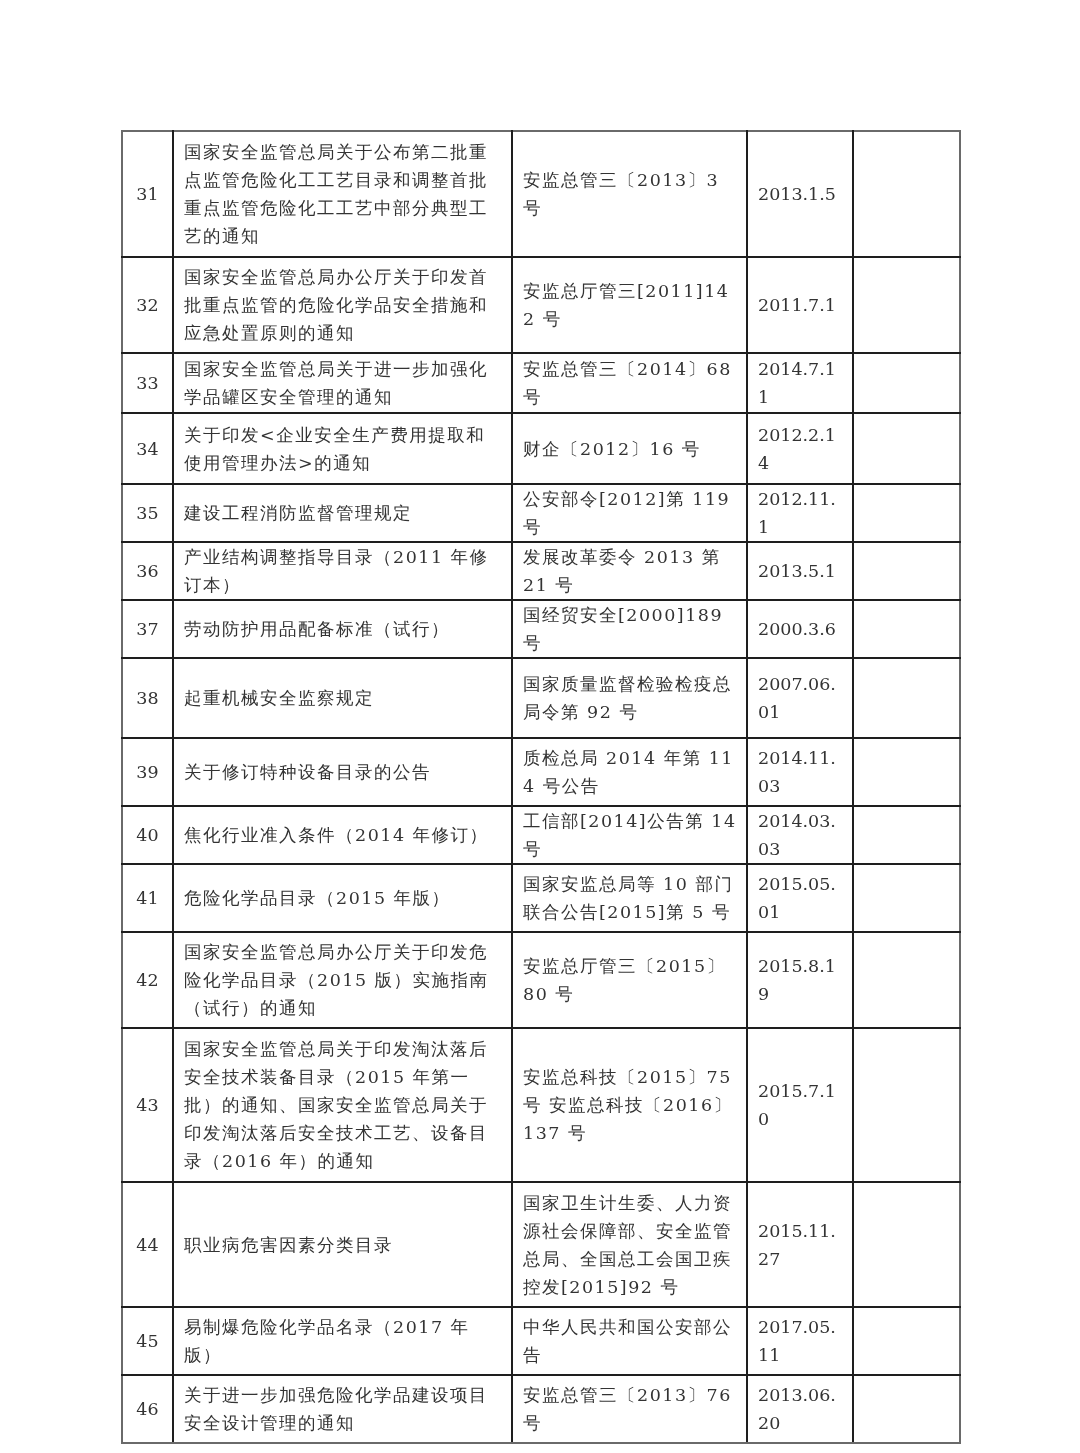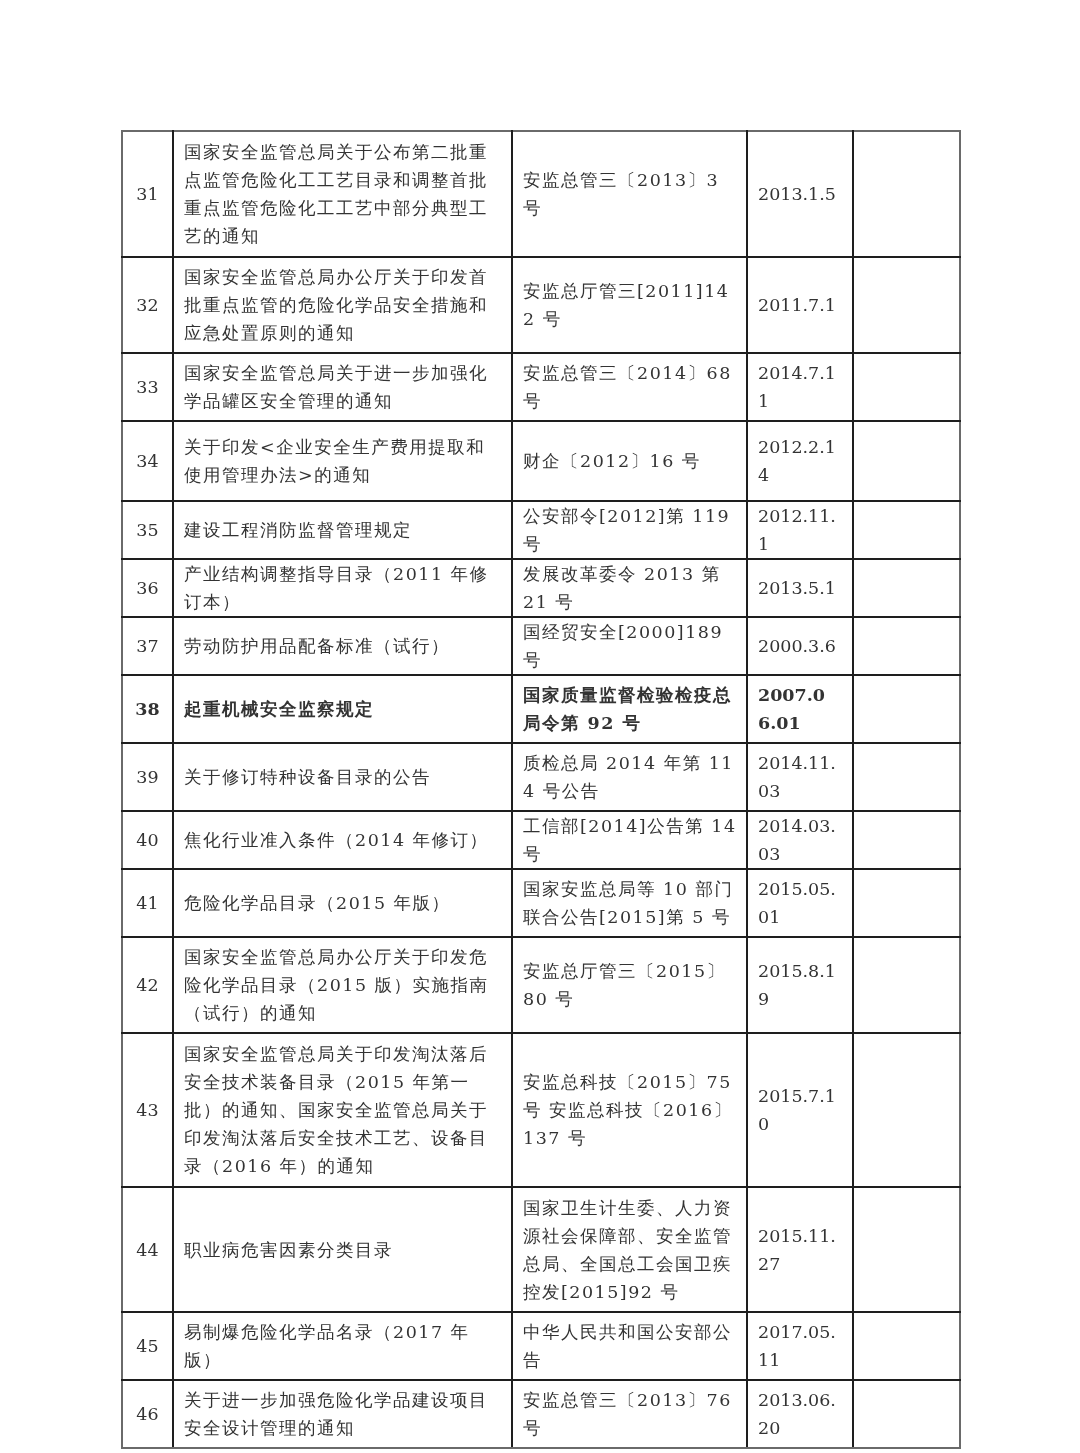--- a/index.html
+++ b/index.html
@@ -88,28 +88,28 @@
           <td class="c-date">2013.1.5</td>
           <td class="c-note"></td>
         </tr>
       <tr style="height: 96px;">
           <td class="c-no">32</td>
           <td class="c-title">国家安全监管总局办公厅关于印发首批重点监管的危险化学品安全措施和应急处置原则的通知</td>
           <td class="c-doc">安监总厅管三[2011]142 号</td>
           <td class="c-date">2011.7.1</td>
           <td class="c-note"></td>
         </tr>
-      <tr style="height: 68px;">
+      <tr style="height: 60px;">
           <td class="c-no">33</td>
           <td class="c-title">国家安全监管总局关于进一步加强化学品罐区安全管理的通知</td>
           <td class="c-doc">安监总管三〔2014〕68 号</td>
           <td class="c-date">2014.7.11</td>
           <td class="c-note"></td>
         </tr>
-      <tr style="height: 80px;">
+      <tr style="height: 71px;">
           <td class="c-no">34</td>
           <td class="c-title">关于印发&lt;企业安全生产费用提取和使用管理办法&gt;的通知</td>
           <td class="c-doc">财企〔2012〕16 号</td>
           <td class="c-date">2012.2.14</td>
           <td class="c-note"></td>
         </tr>
       <tr style="height: 42px; margin-left: 48px;">
           <td class="c-no">35</td>
           <td class="c-title">建设工程消防监督管理规定</td>
           <td class="c-doc">公安部令[2012]第 119 号</td>
@@ -123,21 +123,21 @@
           <td class="c-date">2013.5.1</td>
           <td class="c-note"></td>
         </tr>
       <tr style="height: 40px;">
           <td class="c-no">37</td>
           <td class="c-title">劳动防护用品配备标准（试行）</td>
           <td class="c-doc">国经贸安全[2000]189 号</td>
           <td class="c-date">2000.3.6</td>
           <td class="c-note"></td>
         </tr>
-      <tr style="height: 68px; font-weight: bold;">
+      <tr style="height: 80px;">
           <td class="c-no">38</td>
           <td class="c-title">起重机械安全监察规定</td>
           <td class="c-doc">国家质量监督检验检疫总局令第 92 号</td>
           <td class="c-date">2007.06.01</td>
           <td class="c-note"></td>
         </tr>
       <tr style="height: 68px;">
           <td class="c-no">39</td>
           <td class="c-title">关于修订特种设备目录的公告</td>
           <td class="c-doc">质检总局 2014 年第 114 号公告</td>

